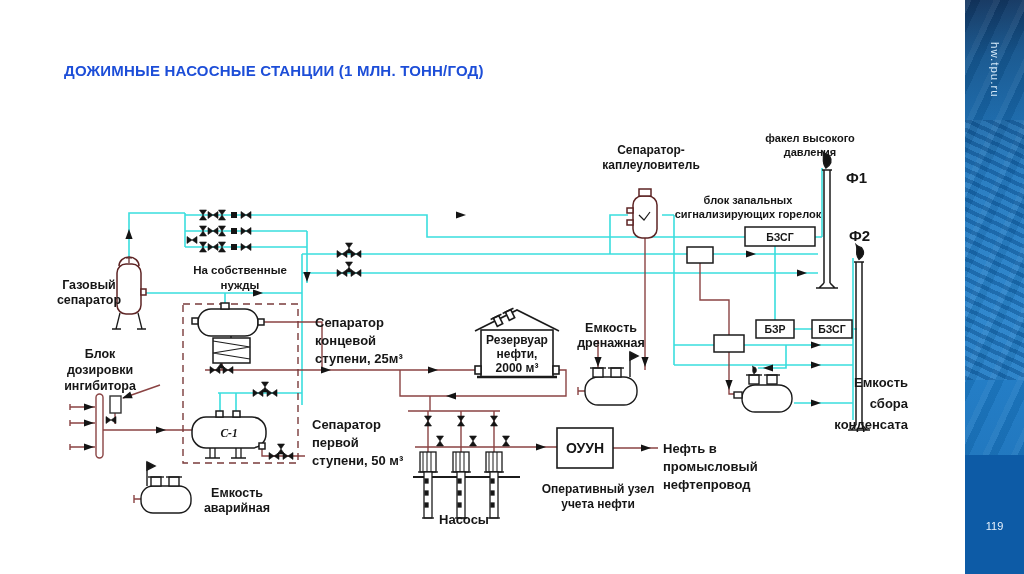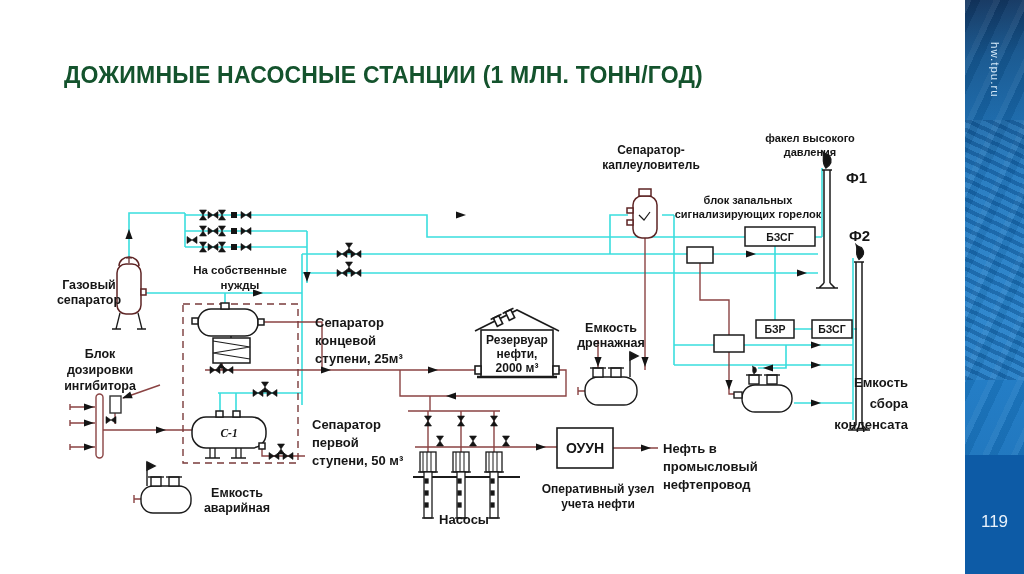--- a/index.html
+++ b/index.html
@@ -1,32 +1,32 @@
 <!DOCTYPE html>
 <html><head>
 <meta charset="utf-8">
 <style>
   html,body{margin:0;padding:0;background:#ffffff;}
   .page{position:relative;width:1024px;height:574px;background:#ffffff;overflow:hidden;
         font-family:"Liberation Sans","DejaVu Sans",sans-serif;}
   .slide-title{position:absolute;left:64px;top:62px;width:880px;
-        font-size:23px;font-weight:bold;letter-spacing:.2px;color:#14532d;}
+        font-size:15px;font-weight:bold;letter-spacing:.2px;color:#1d4ed8;}
   
   .sidebar{position:absolute;right:0;top:0;width:59px;height:574px;
         background:linear-gradient(175deg,#12345e 0%,#15568f 10%,#1a74bd 30%,#1f7ec9 55%,#176cb4 100%);}
   .sidebar .texture{position:absolute;inset:0;
         background:repeating-linear-gradient(115deg,rgba(255,255,255,.07) 0 6px,rgba(0,0,0,.06) 6px 14px,rgba(255,255,255,.03) 14px 26px);
         mix-blend-mode:normal;}
   .sidebar .texture2{position:absolute;left:0;top:120px;width:100%;height:260px;
         background:repeating-linear-gradient(25deg,rgba(9,48,96,.25) 0 4px,rgba(255,255,255,.05) 4px 9px);}
   .site-vert{position:absolute;top:42px;left:50%;transform:translateX(-50%);
         writing-mode:vertical-rl;font-size:11.5px;letter-spacing:1px;color:#d2e7f8;}
   .page-band{position:absolute;left:0;bottom:0;width:100%;height:119px;background:#0d5ba6;}
   .page-num{position:absolute;bottom:42px;width:100%;text-align:center;
-        font-size:17px;color:#e9f2fb;}
+        font-size:11px;color:#e9f2fb;}
   svg text{font-family:"Liberation Sans","DejaVu Sans",sans-serif;font-weight:bold;fill:#161616;}
   text.serif{font-family:"Liberation Serif","DejaVu Serif",serif;font-style:italic;}
 </style>
 </head>
 <body>
 
 <div class="page">
 
   <div class="slide-title">ДОЖИМНЫЕ НАСОСНЫЕ СТАНЦИИ (1 МЛН. ТОНН/ГОД)</div>
 

